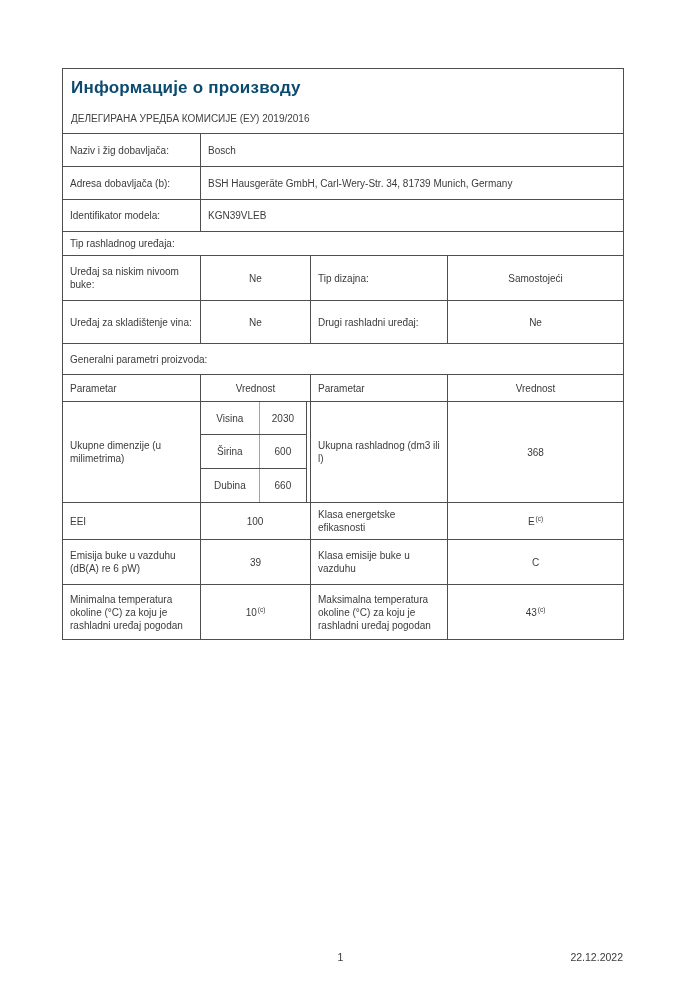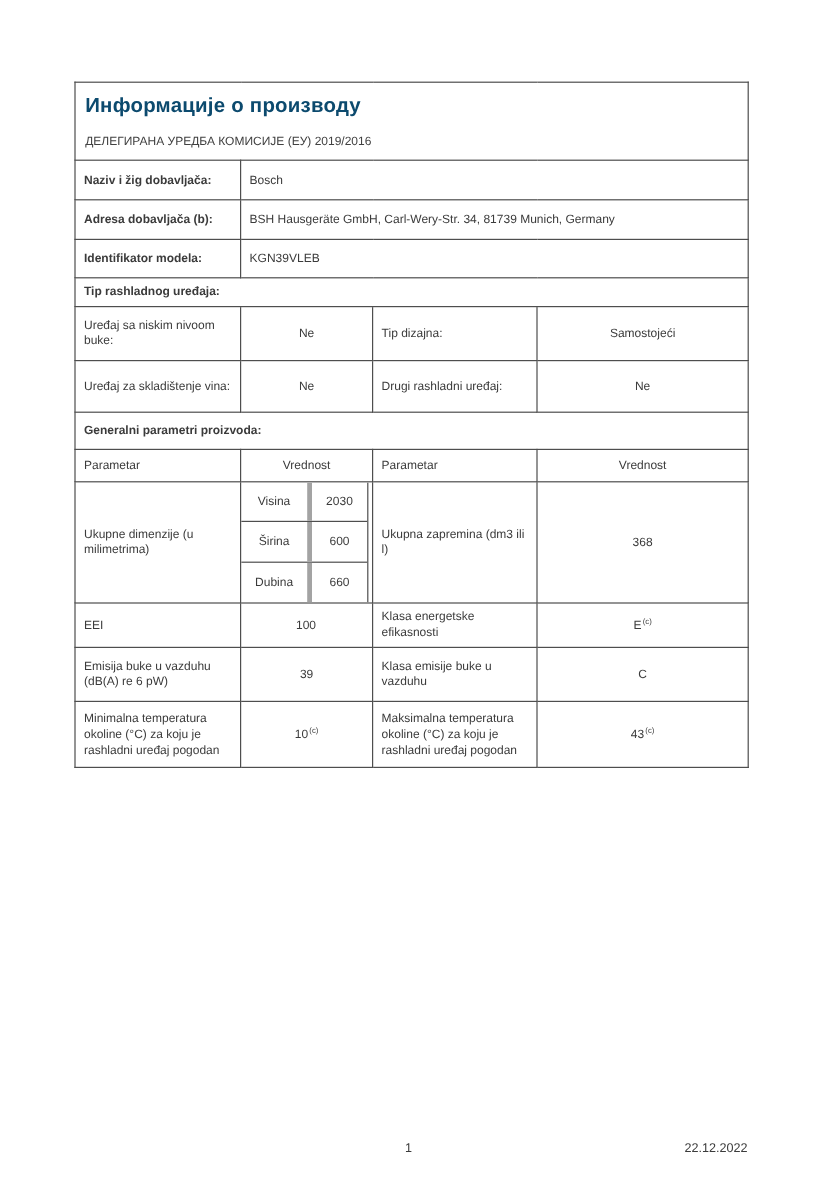--- a/index.html
+++ b/index.html
@@ -20,21 +20,21 @@
     line-height:1.3;
     color:#3b3b3b;
   }
   table.product td {
     border:1px solid #4e4e4e;
     vertical-align:middle;
     overflow:hidden;
   }
   .lbl { text-align:left; padding:3px 5px 3px 7px; }
   .ctr { text-align:center; padding:3px 16px; }
-  .b   { font-weight:bold; }
+  .b   { font-weight:normal; }
   .narrow { padding:3px 28px; }
 
   .r-title  { height:62px; }
   .r-info   { height:33px; }
   .r-info2  { height:32px;padding-left:28px; }
   .r-sect1  { height:24px; }
   .r-t1     { height:45px; }
   .r-t2     { height:43px; }
   .r-sect2  { height:31px; }
   .r-ph     { height:27px; }
@@ -53,21 +53,21 @@
   .dims-table {
     height:100px;
     margin-right:3px;
     border-right:1px solid #4e4e4e;
     display:grid;
     grid-template-rows:1fr 1fr 1fr;
   }
   .dim-row { display:grid; grid-template-columns:56% 44%; border-bottom:1px solid #4e4e4e; }
   .dim-row:last-child { border-bottom:none; }
   .dim-name, .dim-value { display:flex; align-items:center; justify-content:center; }
-  .dim-name { border-right:4px solid #a3a3a3; }
+  .dim-name { border-right:1px solid #a3a3a3; }
 
   sup.fn { font-size:6.5px; vertical-align:4px; margin-left:1px; }
 
   .footer-num {
     position:absolute; top:951px; left:0; width:681px;
     text-align:center; font-size:10.5px; color:#3b3b3b;
   }
   .footer-date {
     position:absolute; top:951px; right:58px;
     font-size:10.5px; color:#3b3b3b;
@@ -142,21 +142,21 @@
         <div class="dim-row">
           <div class="dim-name">Širina</div>
           <div class="dim-value">600</div>
         </div>
         <div class="dim-row">
           <div class="dim-name">Dubina</div>
           <div class="dim-value">660</div>
         </div>
       </div>
     </td>
-    <td class="lbl">Ukupna zapremina (dm3 ili l)</td>
+    <td class="lbl">Ukupna rashladnog (dm3 ili l)</td>
     <td class="ctr">368</td>
   </tr>
 
   <tr class="r-eei">
     <td class="lbl">EEI</td>
     <td class="ctr"><span>100</span><sup class="fn"></sup></td>
     <td class="lbl">Klasa energetske efikasnosti</td>
     <td class="ctr"><span>E</span><sup class="fn">(c)</sup></td>
   </tr>
   <tr class="r-noise">

